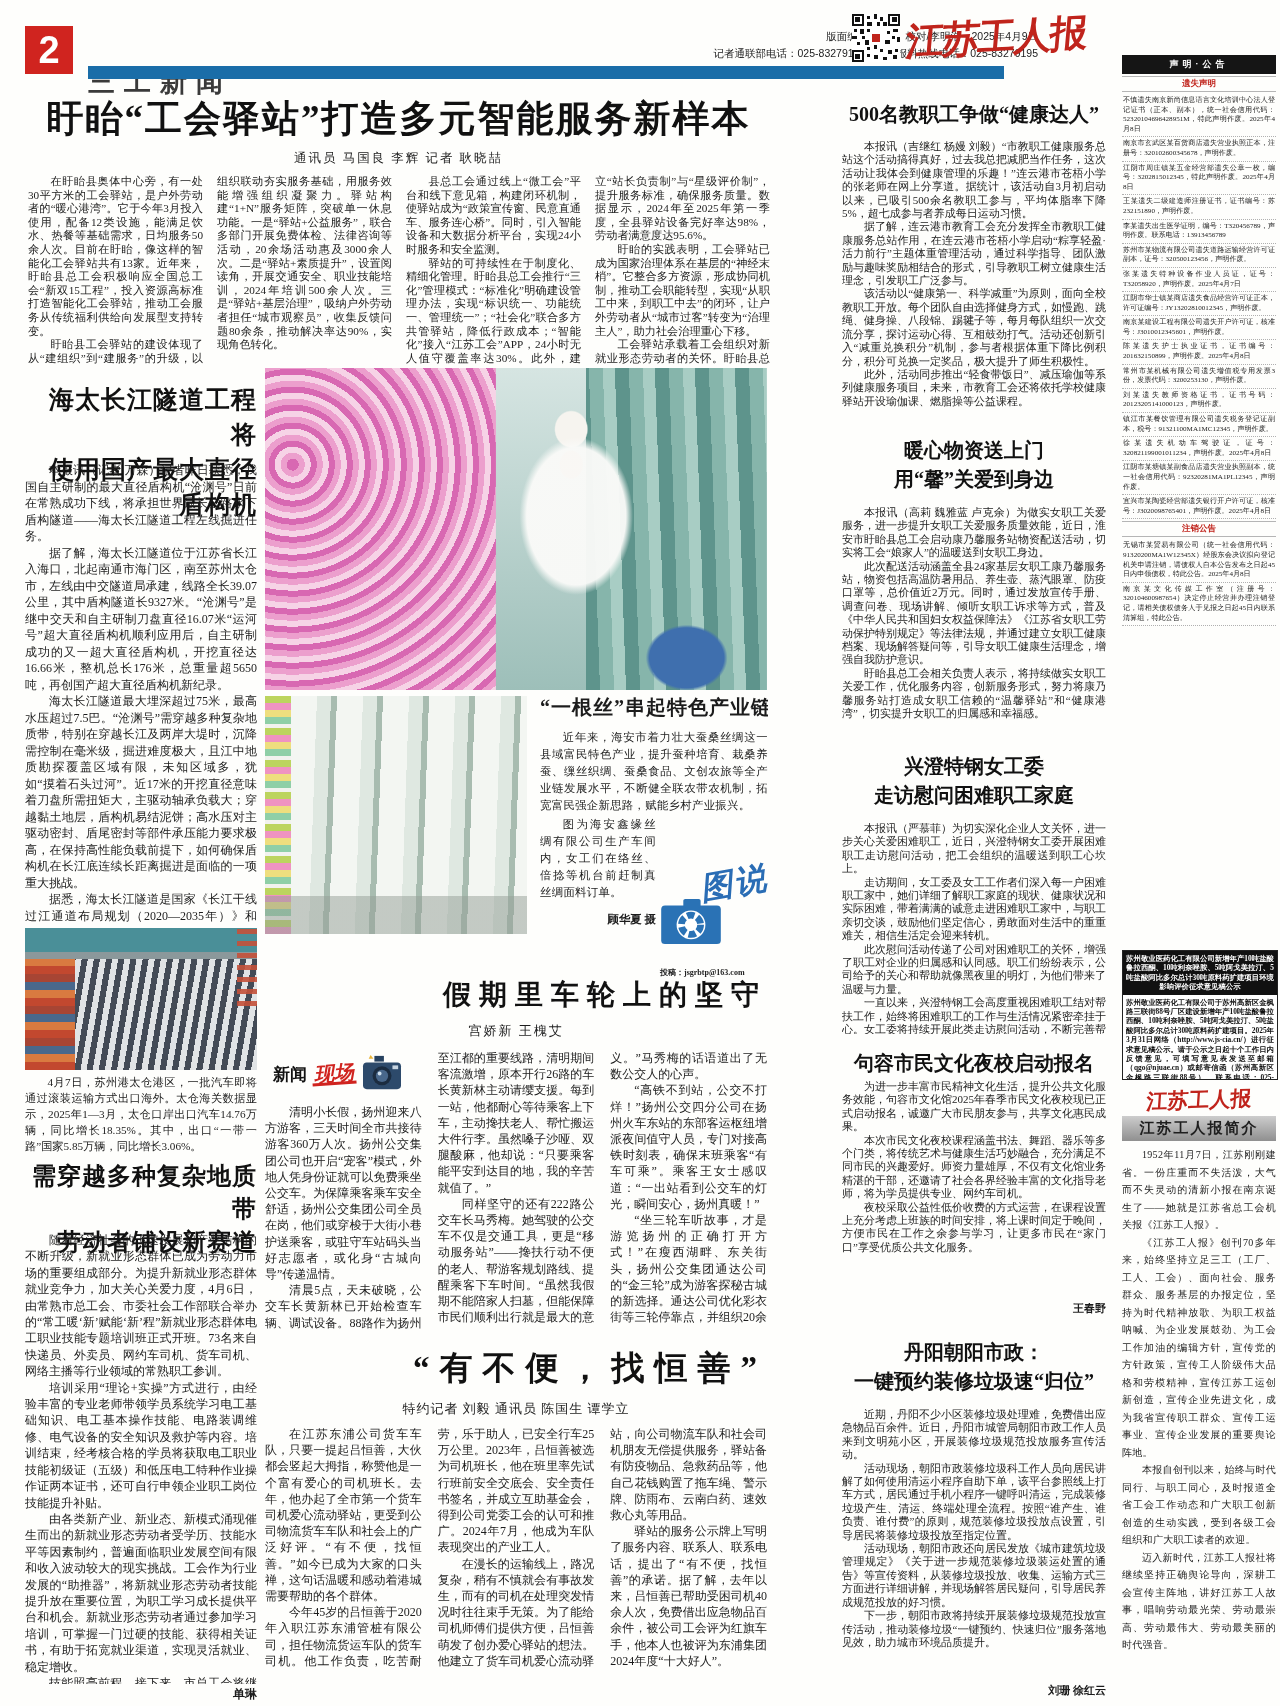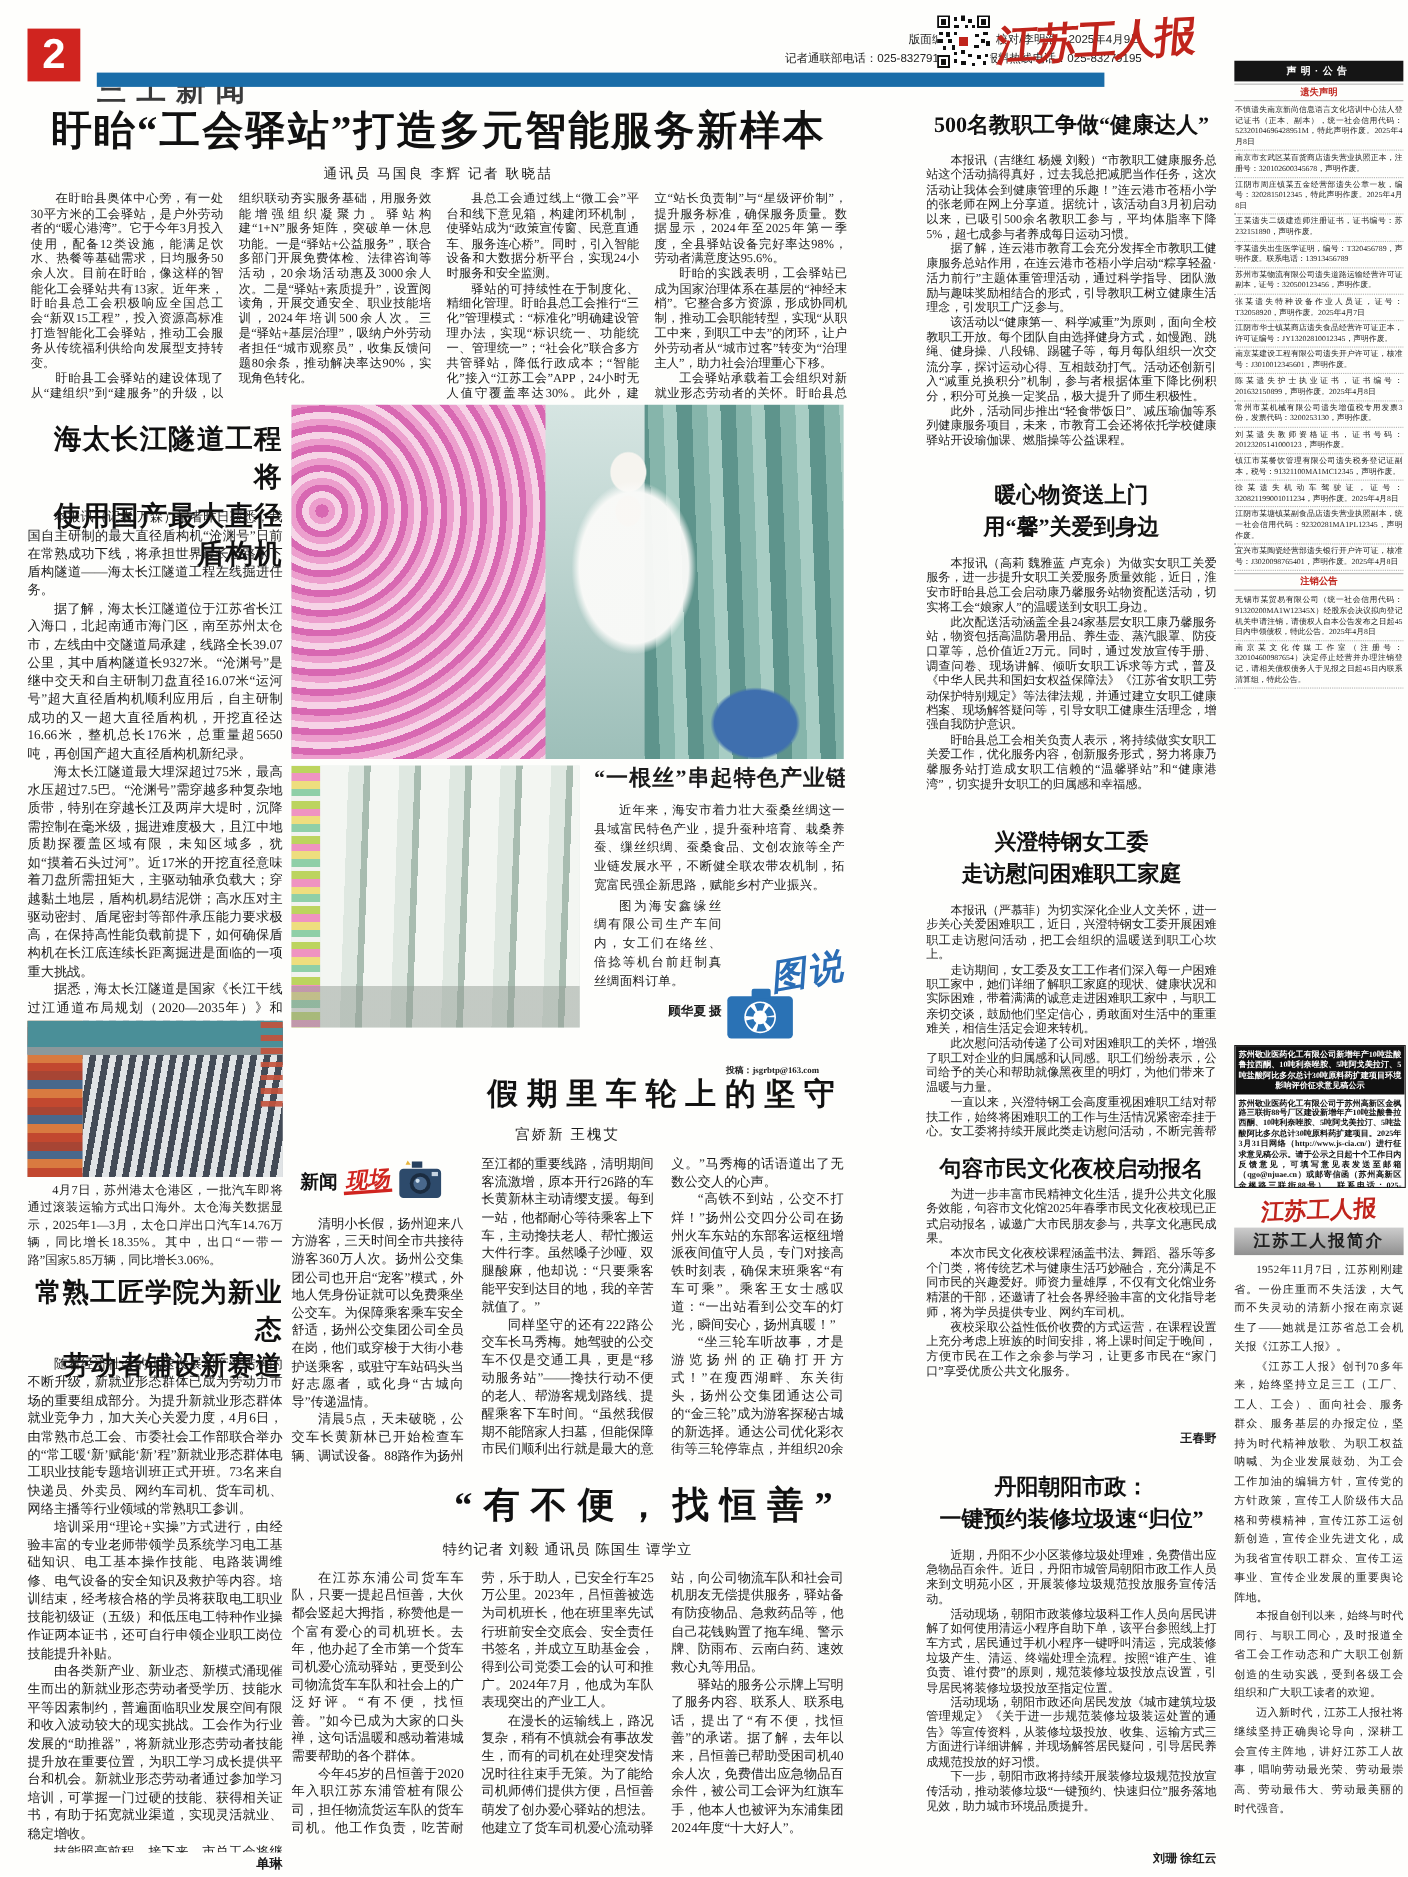--- a/index.html
+++ b/index.html
@@ -191,21 +191,21 @@
       <p class="para">据悉，海太长江隧道是国家《长江干线过江通道布局规划（2020—2035年）》和《江苏省长江经济带综合立体交通运输走廊规划（2018—2035年）》重点推动建设项目，也是江苏省“十四五”重点推进的重大项目，建成后对优化长江干线过江通道布局，推动沿江城市群跨江融合发展具有重大意义。</p>
     </div>
 
   <div class="abs photo-port"></div>
   <div class="abs port-caption">
     <p class="para">4月7日，苏州港太仓港区，一批汽车即将通过滚装运输方式出口海外。太仓海关数据显示，2025年1—3月，太仓口岸出口汽车14.76万辆，同比增长18.35%。其中，出口“一带一路”国家5.85万辆，同比增长3.06%。</p>
 
   </div>
 
   <div class="abs sub-title changshu-title">
-    <div>常熟工匠学院为新业态</div>
+    <div>需穿越多种复杂地质带</div>
     <div>劳动者铺设新赛道</div>
   </div>
   <div class="abs changshu-body">
       <p class="para">随着经济社会的飞速发展和产业结构的不断升级，新就业形态群体已成为劳动力市场的重要组成部分。为提升新就业形态群体就业竞争力，加大关心关爱力度，4月6日，由常熟市总工会、市委社会工作部联合举办的“常工暖‘新’赋能‘新’程”新就业形态群体电工职业技能专题培训班正式开班。73名来自快递员、外卖员、网约车司机、货车司机、网络主播等行业领域的常熟职工参训。</p>
       <p class="para">培训采用“理论+实操”方式进行，由经验丰富的专业老师带领学员系统学习电工基础知识、电工基本操作技能、电路装调维修、电气设备的安全知识及救护等内容。培训结束，经考核合格的学员将获取电工职业技能初级证（五级）和低压电工特种作业操作证两本证书，还可自行申领企业职工岗位技能提升补贴。</p>
       <p class="para">由各类新产业、新业态、新模式涌现催生而出的新就业形态劳动者受学历、技能水平等因素制约，普遍面临职业发展空间有限和收入波动较大的现实挑战。工会作为行业发展的“助推器”，将新就业形态劳动者技能提升放在重要位置，为职工学习成长提供平台和机会。新就业形态劳动者通过参加学习培训，可掌握一门过硬的技能、获得相关证书，有助于拓宽就业渠道，实现灵活就业、稳定增收。</p>
       <p class="para">技能照亮前程。接下来，市总工会将继续加强与市委社会工作部的沟通协作，持续推进新业态劳动者暖“新”赋能行动，助力提升新业态从业人员专业技能和职业素养。</p>
     </div>
   <div class="abs changshu-credit">单琳</div>
 

